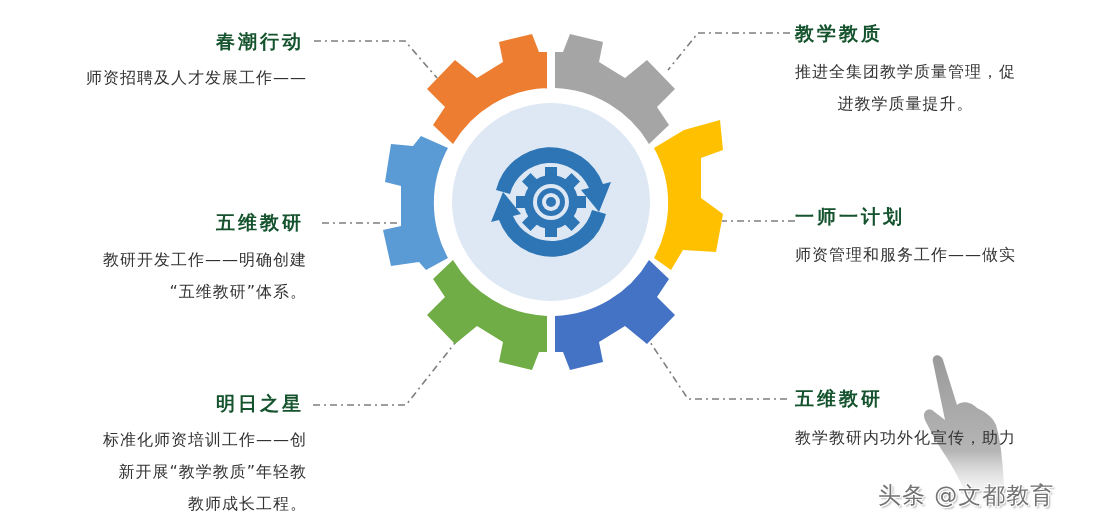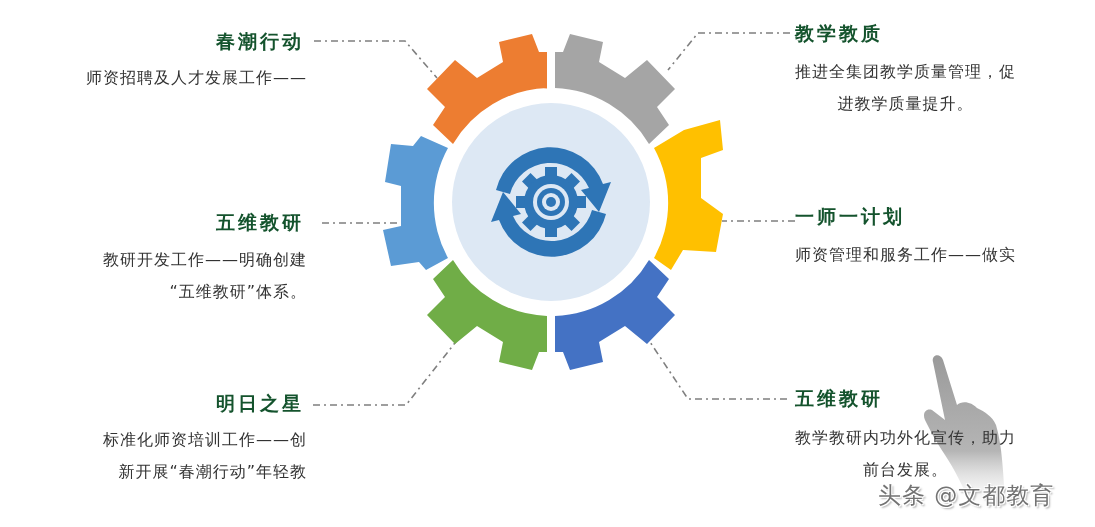--- a/index.html
+++ b/index.html
@@ -94,22 +94,22 @@
 </div>
 
 <div class="title" style="left:795px; top:204px;">一师一计划</div>
 <div class="desc" style="left:795px; top:239px;">
   <span class="line">师资管理和服务工作——做实</span>
 </div>
 
 <div class="title left" style="right:791px; top:391px;">明日之星</div>
 <div class="desc left" style="right:788px; top:424px;">
   <span class="line">标准化师资培训工作——创</span>
-  <span class="line">新开展“春潮行动”年轻教</span>
+  <span class="line">新开展“教学教质”年轻教</span>
+  <span class="line">教师成长工程。</span>
 </div>
 
 <div class="title" style="left:795px; top:386px;">五维教研</div>
 <div class="desc" style="left:795px; top:422px;">
   <span class="line">教学教研内功外化宣传，助力</span>
-  <span class="line">前台发展。</span>
 </div>
 
 <div class="watermark">头条 @文都教育</div>
 
 </body></html>

